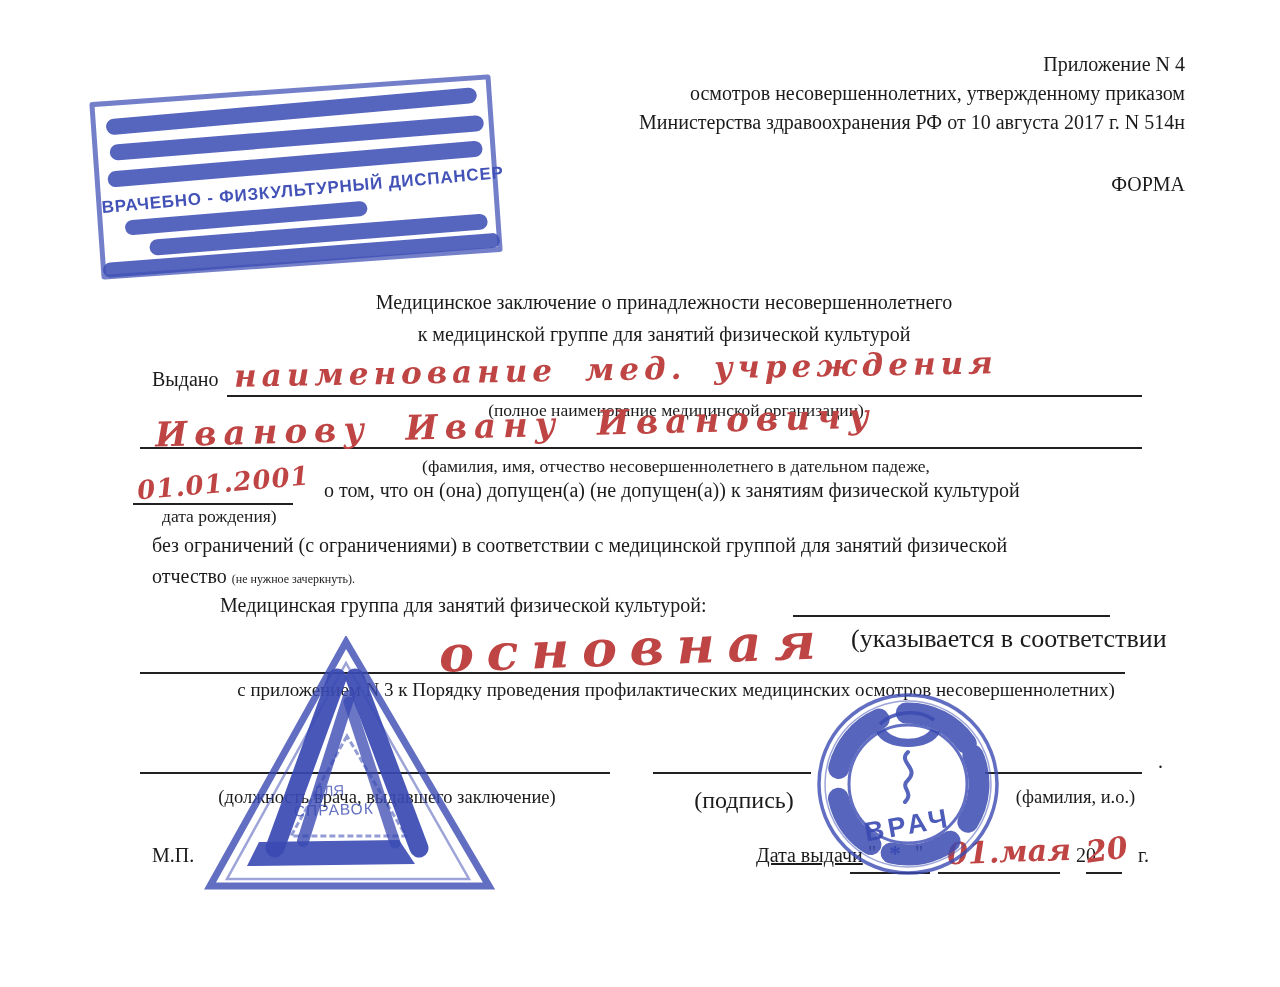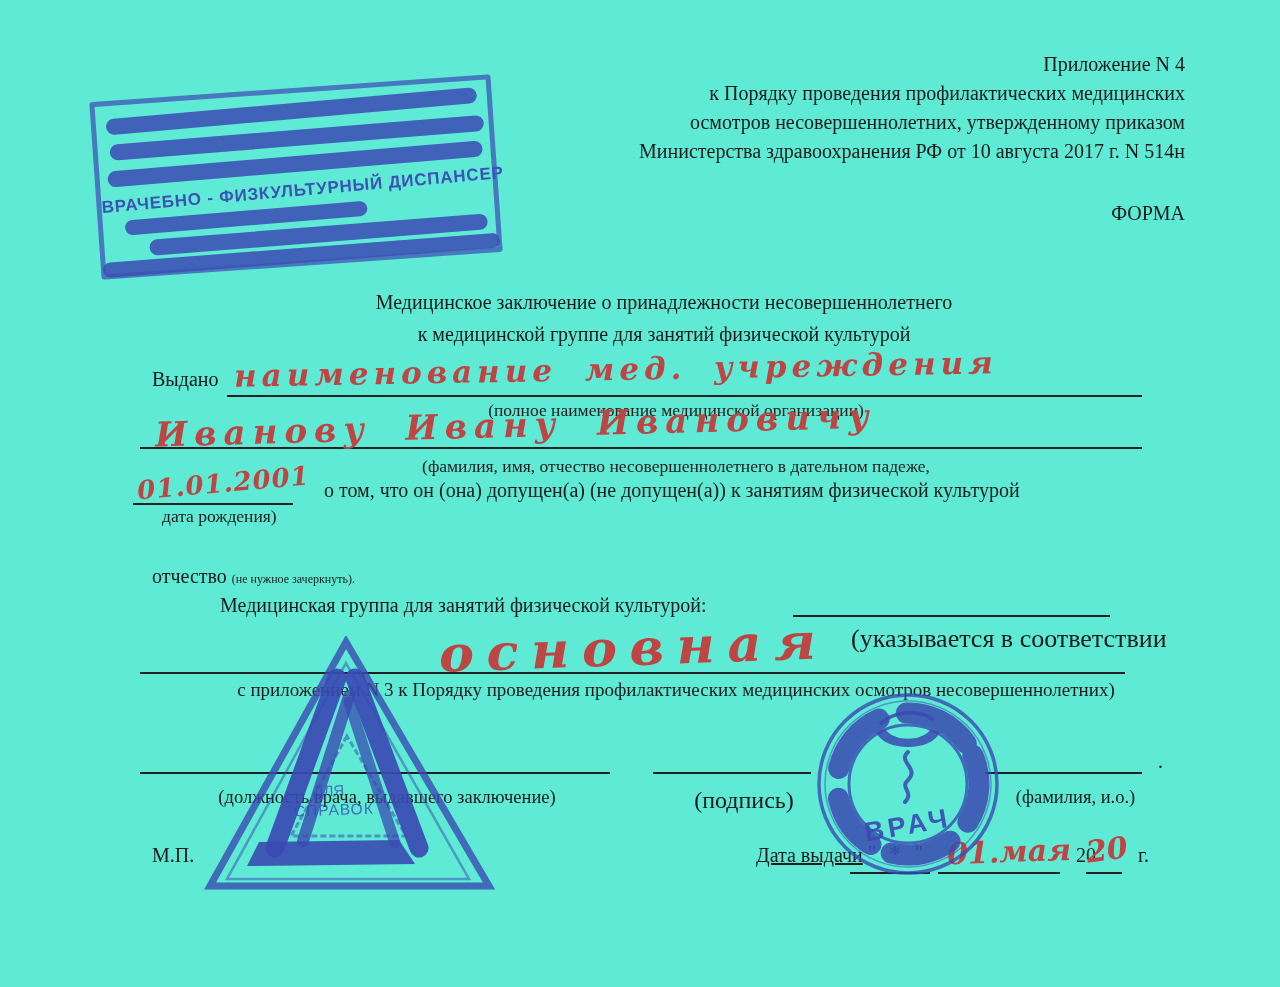--- a/index.html
+++ b/index.html
@@ -1,17 +1,17 @@
 <!DOCTYPE html>
 <html><head>
 <meta charset="utf-8">
 <style>
   html,body{margin:0;padding:0;background:#e9e9e9;}
   .page{
-    position:relative;width:1280px;height:987px;background:#5eead4;
+    position:relative;width:1280px;height:987px;background:#ffffff;
     font-family:"Liberation Serif", serif;color:#1b1b1b;overflow:hidden;
     margin:0 auto;
   }
   .t{position:absolute;white-space:nowrap;margin-left:12px;}
   .ul{position:absolute;height:0;border-bottom:2px solid #212121;}
   .center{text-align:center;}
 
   
   .header{position:absolute;top:50px;right:95px;width:700px;text-align:right;
           font-size:20px;line-height:29px;}
@@ -45,21 +45,20 @@
 
   svg text{font-family:"Liberation Sans", sans-serif;}
 </style>
 </head>
 <body>
 
 <div class="page">
 
   <div class="header">
     <div>Приложение N 4</div>
-    <div>к Порядку проведения профилактических медицинских</div>
     <div>осмотров несовершеннолетних, утвержденному приказом</div>
     <div>Министерства здравоохранения РФ от 10 августа 2017 г. N 514н</div>
     <div class="forma">ФОРМА</div>
   </div>
 
   <div class="rect-stamp">
     <div class="bar b1"></div>
     <div class="bar b2"></div>
     <div class="bar b3"></div>
     <div class="stamp-label">ВРАЧЕБНО - ФИЗКУЛЬТУРНЫЙ ДИСПАНСЕР</div>
@@ -80,20 +79,21 @@
 
   <div class="ul" style="left:140px;top:447px;width:1002px;"></div>
   <div class="hw" style="left:155px;top:405px;font-size:34px;letter-spacing:7px;word-spacing:16px;transform:rotate(-1.5deg);">Иванову Ивану Ивановичу</div>
   <div class="t cap center" style="left:46px;top:456px;width:1236px;">(фамилия, имя, отчество несовершеннолетнего в дательном падеже,</div>
 
   <div class="hw" style="left:137px;top:468px;font-size:26px;letter-spacing:1px;transform:rotate(-5deg);">01.01.2001</div>
   <div class="ul" style="left:133px;top:503px;width:160px;"></div>
   <div class="t body20" style="left:312px;top:479px;">о том, что он (она) допущен(а) (не допущен(а)) к занятиям физической культурой</div>
   <div class="t cap" style="left:150px;top:506px;">дата рождения)</div>
 
+  <div class="t body20" style="left:140px;top:534px;">без ограничений (с ограничениями) в соответствии с медицинской группой для занятий физической</div>
   <div class="t body20" style="left:140px;top:565px;">
     <span>отчество</span>
     <span style="font-size:12px;">(не нужное зачеркнуть).</span>
   </div>
 
   <div class="t body20" style="left:208px;top:594px;">Медицинская группа для занятий физической культурой:</div>
   <div class="ul" style="left:793px;top:615px;width:317px;"></div>
   <div class="t" style="left:839px;top:624px;font-size:26px;">(указывается в соответствии</div>
 
   <div class="ul" style="left:140px;top:672px;width:985px;"></div>

